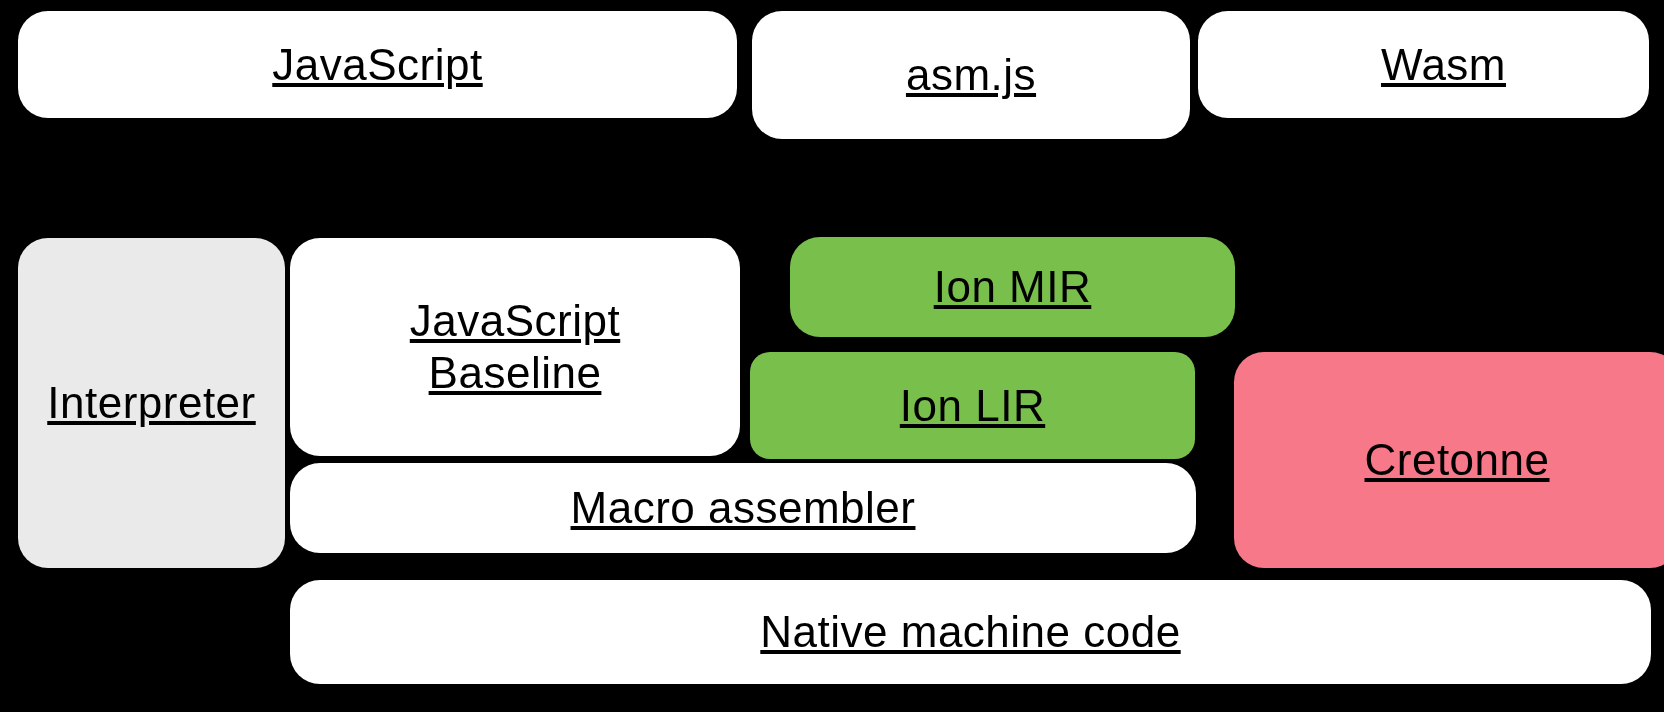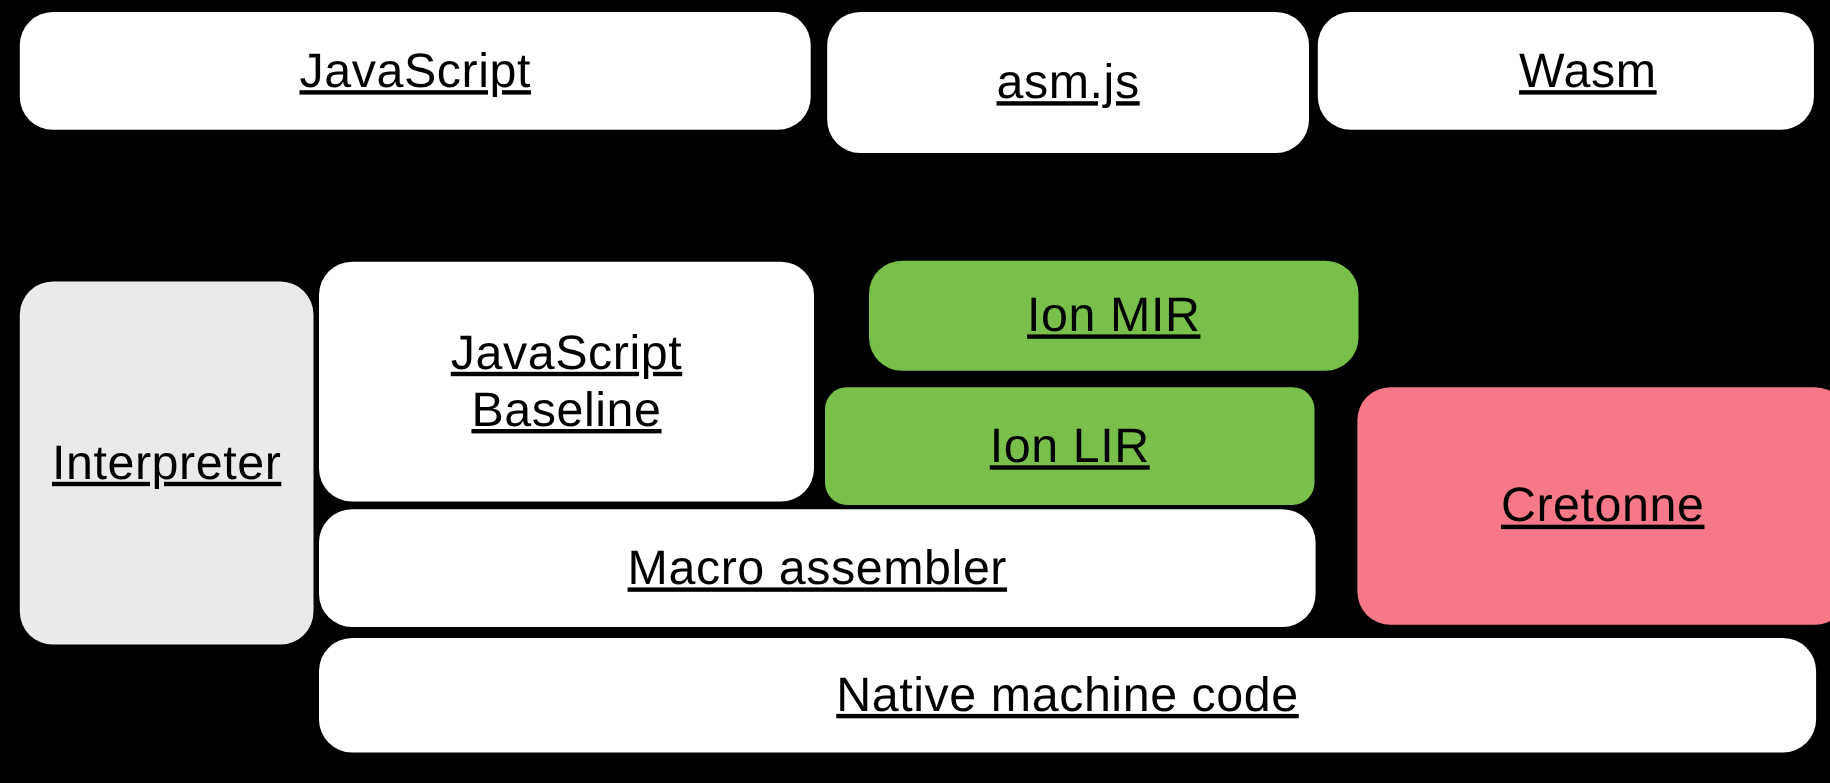--- a/index.html
+++ b/index.html
@@ -28,26 +28,26 @@
     letter-spacing: 0.5px;
     box-sizing: border-box;
     text-decoration: underline;
   }
   
   .n-javascript          { left: 18px;   top: 11px;  width: 719px;  height: 107px; }
   .n-asmjs               { left: 752px;  top: 11px;  width: 438px;  height: 128px; }
   .n-wasm                { left: 1198px; top: 11px;  width: 451px;  height: 107px; }
   .n-javascript-bytecode { left: 18px;   top: 124px; width: 944px;  height: 107px; }
   .n-baldrmonkey         { left: 975px;  top: 124px; width: 446px;  height: 107px; }
-  .n-interpreter         { left: 18px;   top: 256px; width: 267px;  height: 330px; }
+  .n-interpreter         { left: 18px;   top: 238px; width: 267px;  height: 330px; }
   .n-javascript-baseline { left: 290px;  top: 238px; width: 450px;  height: 218px; padding: 0 46px; }
   .n-ion-mir             { left: 750px;  top: 237px; width: 445px;  height: 100px; margin-left: 40px; }
   .n-ion-lir             { left: 750px;  top: 352px; width: 445px;  height: 107px; }
   .n-cretonne            { left: 1201px; top: 352px; width: 446px;  height: 216px; }
-  .n-macro-assembler     { left: 290px;  top: 463px; width: 906px;  height: 107px; }
+  .n-macro-assembler     { left: 290px;  top: 463px; width: 906px;  height: 90px; }
   .n-native-machine-code { left: 290px;  top: 580px; width: 1361px; height: 104px; }
 </style>
 </head>
 <body>
 
 <div class="canvas">
   <div class="node n-javascript" style="background-color: rgb(255, 255, 255);">JavaScript</div>
 
   <div class="node n-asmjs" style="background-color: rgb(255, 255, 255);">asm.js</div>
 

